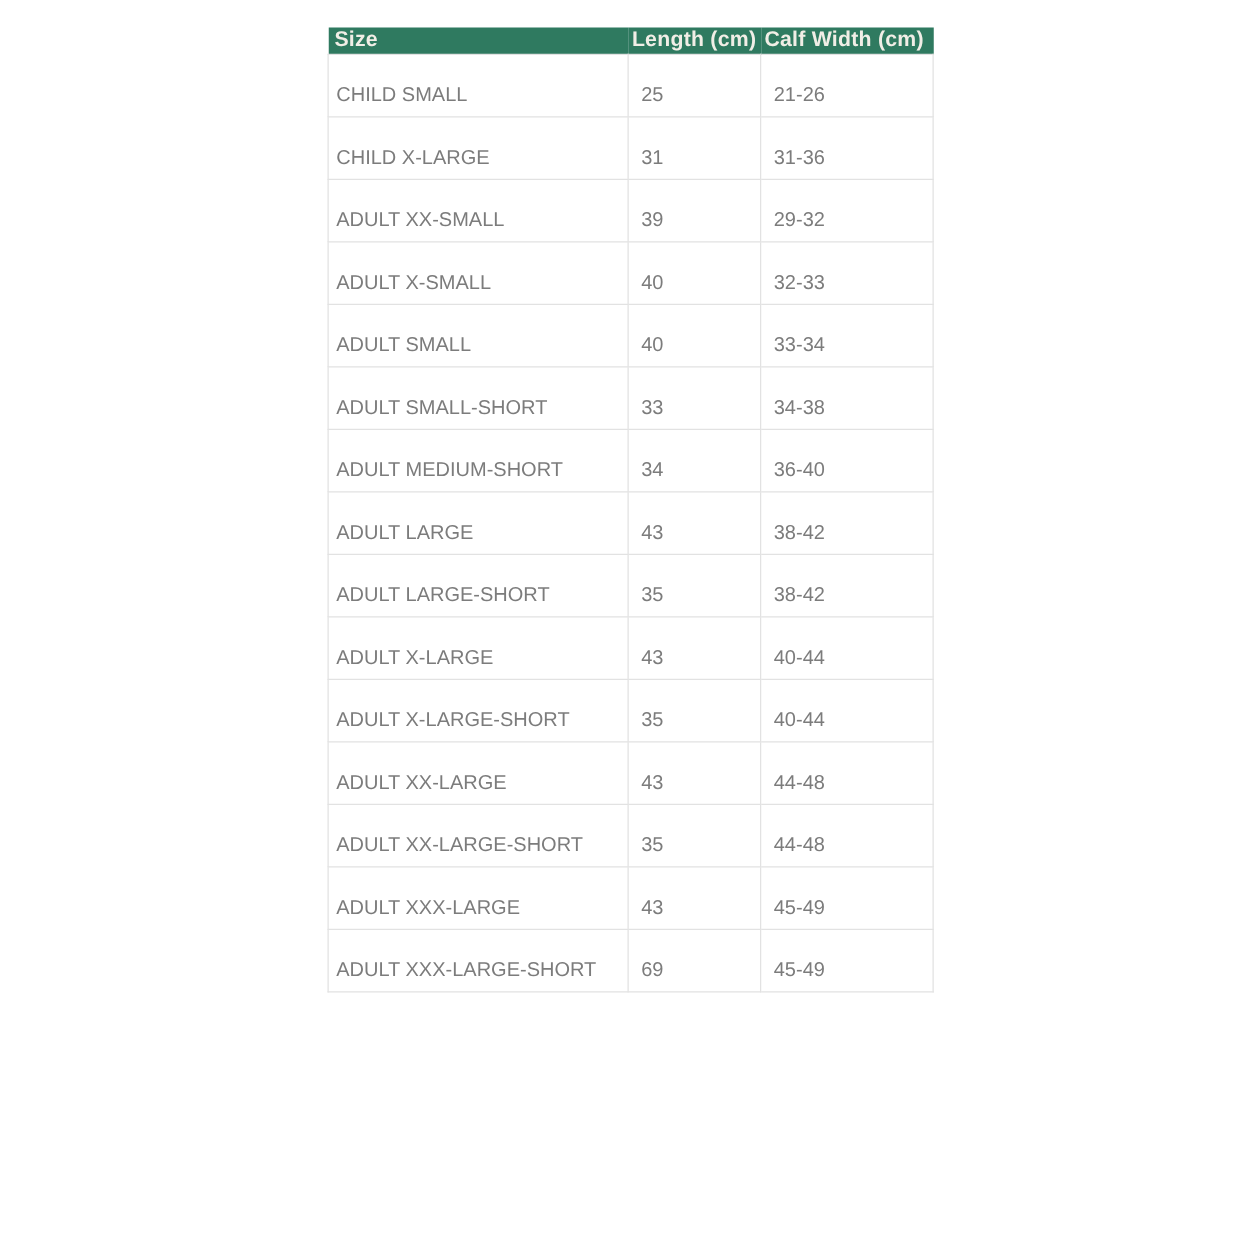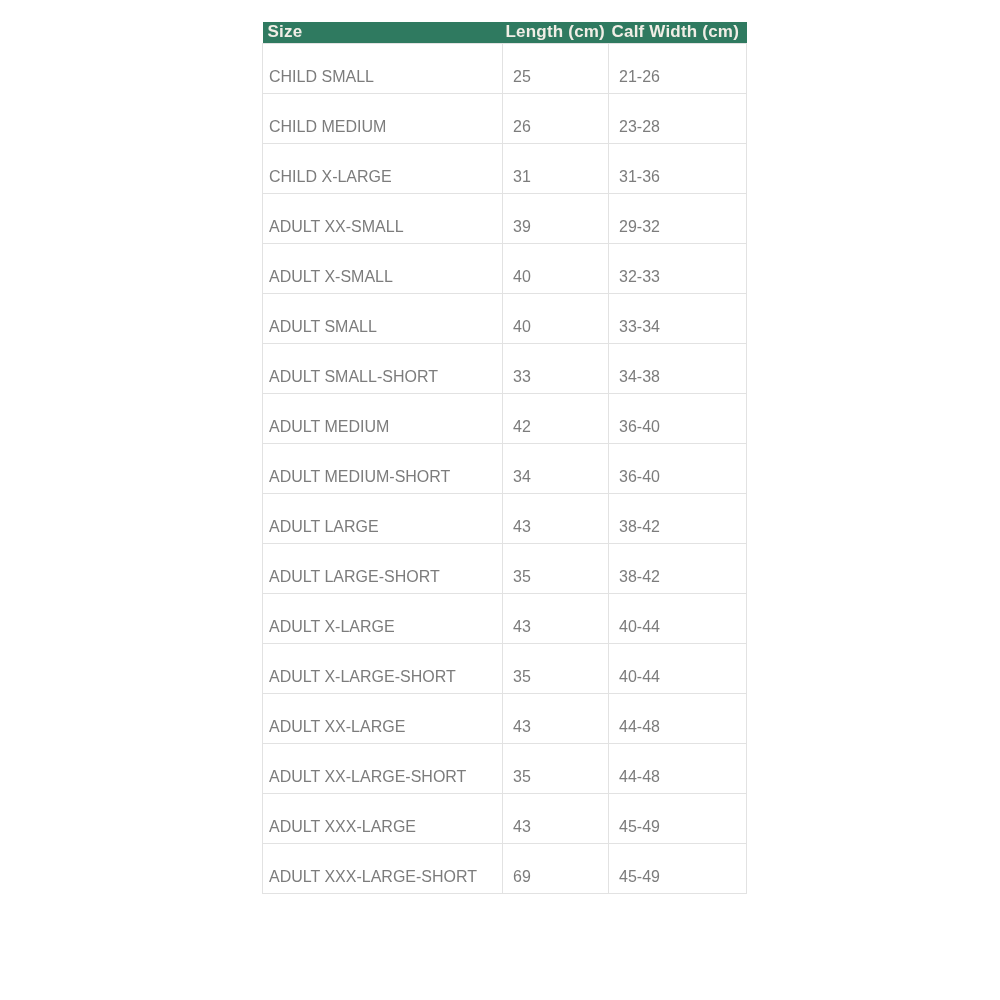--- a/index.html
+++ b/index.html
@@ -75,25 +75,20 @@
         <th>Calf Width (cm)</th>
       </tr>
     </thead>
     <tbody id="table-body">
         <tr>
           <td class="size-cell">CHILD SMALL</td>
           <td class="length-cell">25</td>
           <td class="calf-width-cell">21-26</td>
         </tr>
         <tr>
-          <td class="size-cell">CHILD MEDIUM</td>
-          <td class="length-cell">26</td>
-          <td class="calf-width-cell">23-28</td>
-        </tr>
-        <tr>
           <td class="size-cell">CHILD X-LARGE</td>
           <td class="length-cell">31</td>
           <td class="calf-width-cell">31-36</td>
         </tr>
         <tr>
           <td class="size-cell">ADULT XX-SMALL</td>
           <td class="length-cell">39</td>
           <td class="calf-width-cell">29-32</td>
         </tr>
         <tr>
@@ -103,25 +98,20 @@
         </tr>
         <tr>
           <td class="size-cell">ADULT SMALL</td>
           <td class="length-cell">40</td>
           <td class="calf-width-cell">33-34</td>
         </tr>
         <tr>
           <td class="size-cell">ADULT SMALL-SHORT</td>
           <td class="length-cell">33</td>
           <td class="calf-width-cell">34-38</td>
-        </tr>
-        <tr>
-          <td class="size-cell">ADULT MEDIUM</td>
-          <td class="length-cell">42</td>
-          <td class="calf-width-cell">36-40</td>
         </tr>
         <tr>
           <td class="size-cell">ADULT MEDIUM-SHORT</td>
           <td class="length-cell">34</td>
           <td class="calf-width-cell">36-40</td>
         </tr>
         <tr>
           <td class="size-cell">ADULT LARGE</td>
           <td class="length-cell">43</td>
           <td class="calf-width-cell">38-42</td>

